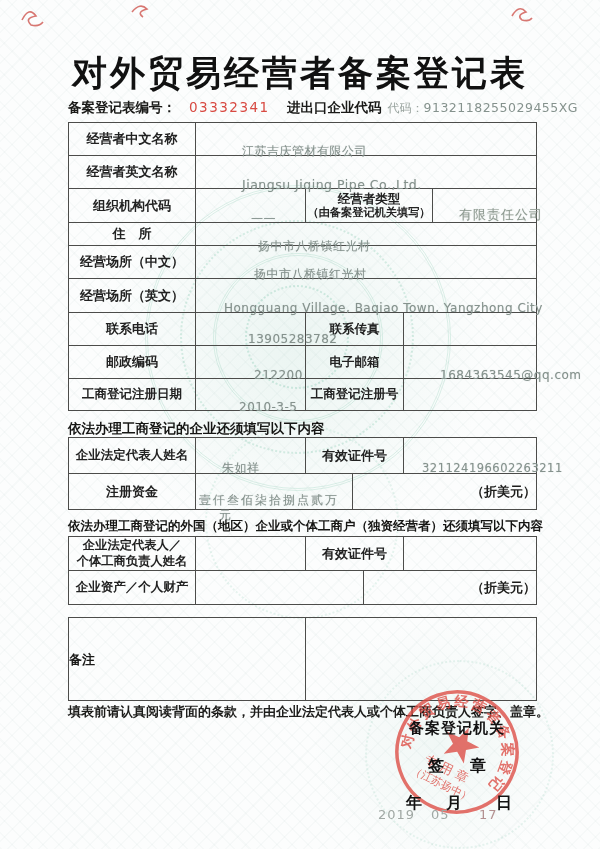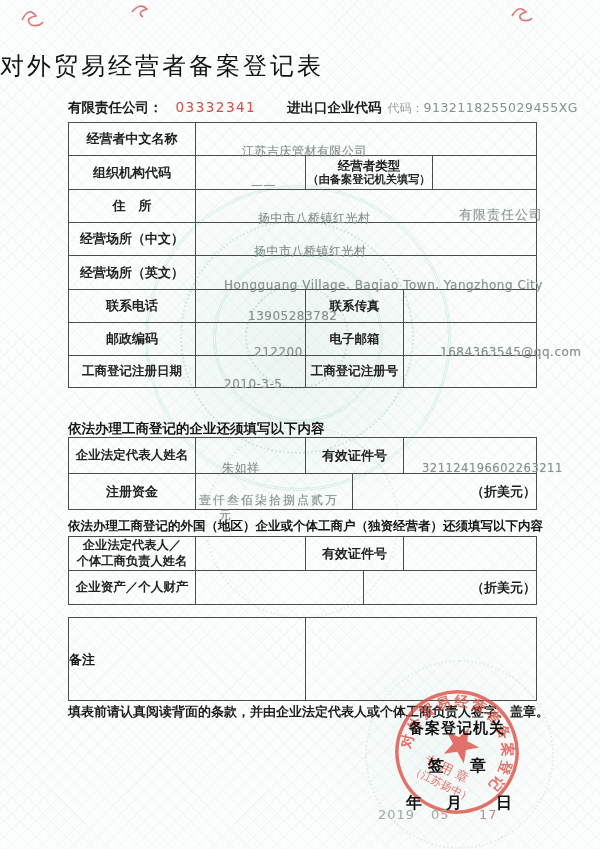--- a/index.html
+++ b/index.html
@@ -15,22 +15,22 @@
   }
   
   .wm{position:absolute;border-radius:50%;pointer-events:none;}
   .wm1{left:145px;top:185px;width:300px;height:300px;border:3px double rgba(110,190,160,.22);}
   .wm2{left:180px;top:220px;width:230px;height:230px;border:2px dotted rgba(110,190,160,.25);}
   .wm3{left:213px;top:253px;width:164px;height:164px;border:3px double rgba(110,190,160,.22);}
   .wm4{left:245px;top:285px;width:100px;height:100px;border:2px dotted rgba(110,190,160,.28);}
   .wm5{left:205px;top:425px;width:190px;height:190px;border:2px dotted rgba(110,190,160,.16);}
   .wm6{left:365px;top:660px;width:185px;height:185px;border:2px dotted rgba(110,190,160,.15);}
 
-  .title{position:absolute;top:50px;left:0;width:100%;margin:0;
-    font-size:24px;font-weight:normal;letter-spacing:3px;color:#111;}
+  .title{position:absolute;top:50px;left:0;width:100%;margin:0;text-align:center;
+    font-size:35px;font-weight:bold;letter-spacing:3px;color:#111;}
   .meta{position:absolute;top:99px;left:68px;right:22px;display:flex;align-items:baseline;
     font-size:13.5px;}
   .b{font-weight:bold;color:#1a1a18;}
   .red{color:#d84a42;letter-spacing:1.5px;font-size:13.5px;margin-left:13px;}
   .ghost{color:#9aa49f;font-size:12px;margin-left:6px;}
   .faint{color:#85928d;font-size:12.5px;letter-spacing:.5px;}
   .meta-right{margin-left:auto;display:flex;align-items:baseline;}
 
   table.tbl{position:absolute;left:68px;width:468px;border-collapse:collapse;table-layout:fixed;
     border:1.6px solid #3f3f3d;background:transparent;}
@@ -83,54 +83,58 @@
     <g fill="none" stroke="#cc4b44" stroke-width="1.6" opacity="0.75">
       <path d="M22 20 q7 -14 14 -4 q-12 2 -5 9 q8 2 12 -3"></path>
       <path d="M132 12 q8 -10 15 -3 q-11 3 -4 8"></path>
       <path d="M512 16 q7 -12 14 -4 q-10 3 -4 8 q7 2 10 -2"></path>
     </g>
   </svg>
 
   <h1 class="title">对外贸易经营者备案登记表</h1>
 
   <div class="meta">
-    <span class="b">有限责任公司：</span>
+    <span class="b">备案登记表编号：</span>
     <span class="red">03332341</span>
     <span class="meta-right">
       <span class="b">进出口企业代码</span>
       <span class="ghost">代码：</span>
       <span class="faint">9132118255029455XG</span>
     </span>
   </div>
 
   <table class="tbl" style="top:122px;padding-left:36px;">
     <colgroup>
         <col style="width:127px">
         <col style="width:110px">
         <col style="width:98px">
         <col style="width:29px">
         <col style="width:104px">
       </colgroup>
     <tbody>
         <tr style="height:33px">
       <td class="lb">经营者中文名称</td>
       <td class="vc" colspan="4"><span class="val" style="margin-left:46px">江苏吉庆管材有限公司</span></td>
+    </tr>
+    <tr style="height:33px">
+      <td class="lb">经营者英文名称</td>
+      <td class="vc" colspan="4"><span class="val val-en" style="margin-left:46px">Jiangsu Jiqing Pipe Co.,Ltd.</span></td>
     </tr>
     <tr style="height:34px">
       <td class="lb">组织机构代码</td>
       <td class="vc"><span class="val" style="margin-left:55px">——</span></td>
       <td class="lb" colspan="2">
         <div class="two-line">
           <div style="font-size:12.5px">经营者类型</div>
           <div class="sub-lb">（由备案登记机关填写）</div>
         </div>
       </td>
       <td class="vc"></td>
     </tr>
-    <tr style="height:33px">
+    <tr style="height:23px">
       <td class="lb">住　所</td>
       <td class="vc" colspan="4"><span class="val" style="margin-left:62px">扬中市八桥镇红光村</span></td>
     </tr>
     <tr style="height:33px">
       <td class="lb">经营场所（中文）</td>
       <td class="vc" colspan="4"><span class="val" style="margin-left:58px">扬中市八桥镇红光村</span></td>
     </tr>
     <tr style="height:34px">
       <td class="lb">经营场所（英文）</td>
       <td class="vc" colspan="4"><span class="val" style="margin-left:28px">Hongguang Village, Baqiao Town, Yangzhong City</span></td>
@@ -142,21 +146,21 @@
       <td class="vc" colspan="2"></td>
     </tr>
     <tr style="height:33px">
       <td class="lb">邮政编码</td>
       <td class="vc"><span class="val" style="margin-left:58px">212200</span></td>
       <td class="lb-sm">电子邮箱</td>
       <td class="vc" colspan="2"><span class="val" style="margin-left:36px">1684363545@qq.com</span></td>
     </tr>
     <tr style="height:32px">
       <td class="lb" style="font-size:12.5px">工商登记注册日期</td>
-      <td class="vc"><span class="val" style="margin-left:28px">2010-3-5</span></td>
+      <td class="vc"><span class="val" style="margin-left:43px">2010-3-5</span></td>
       <td class="lb-sm">工商登记注册号</td>
       <td class="vc" colspan="2"></td>
     </tr>
   </tbody>
     </table>
 
   <div class="op-type-value">有限责任公司</div>
 
   <div class="sec-head sh1">依法办理工商登记的企业还须填写以下内容</div>
 

